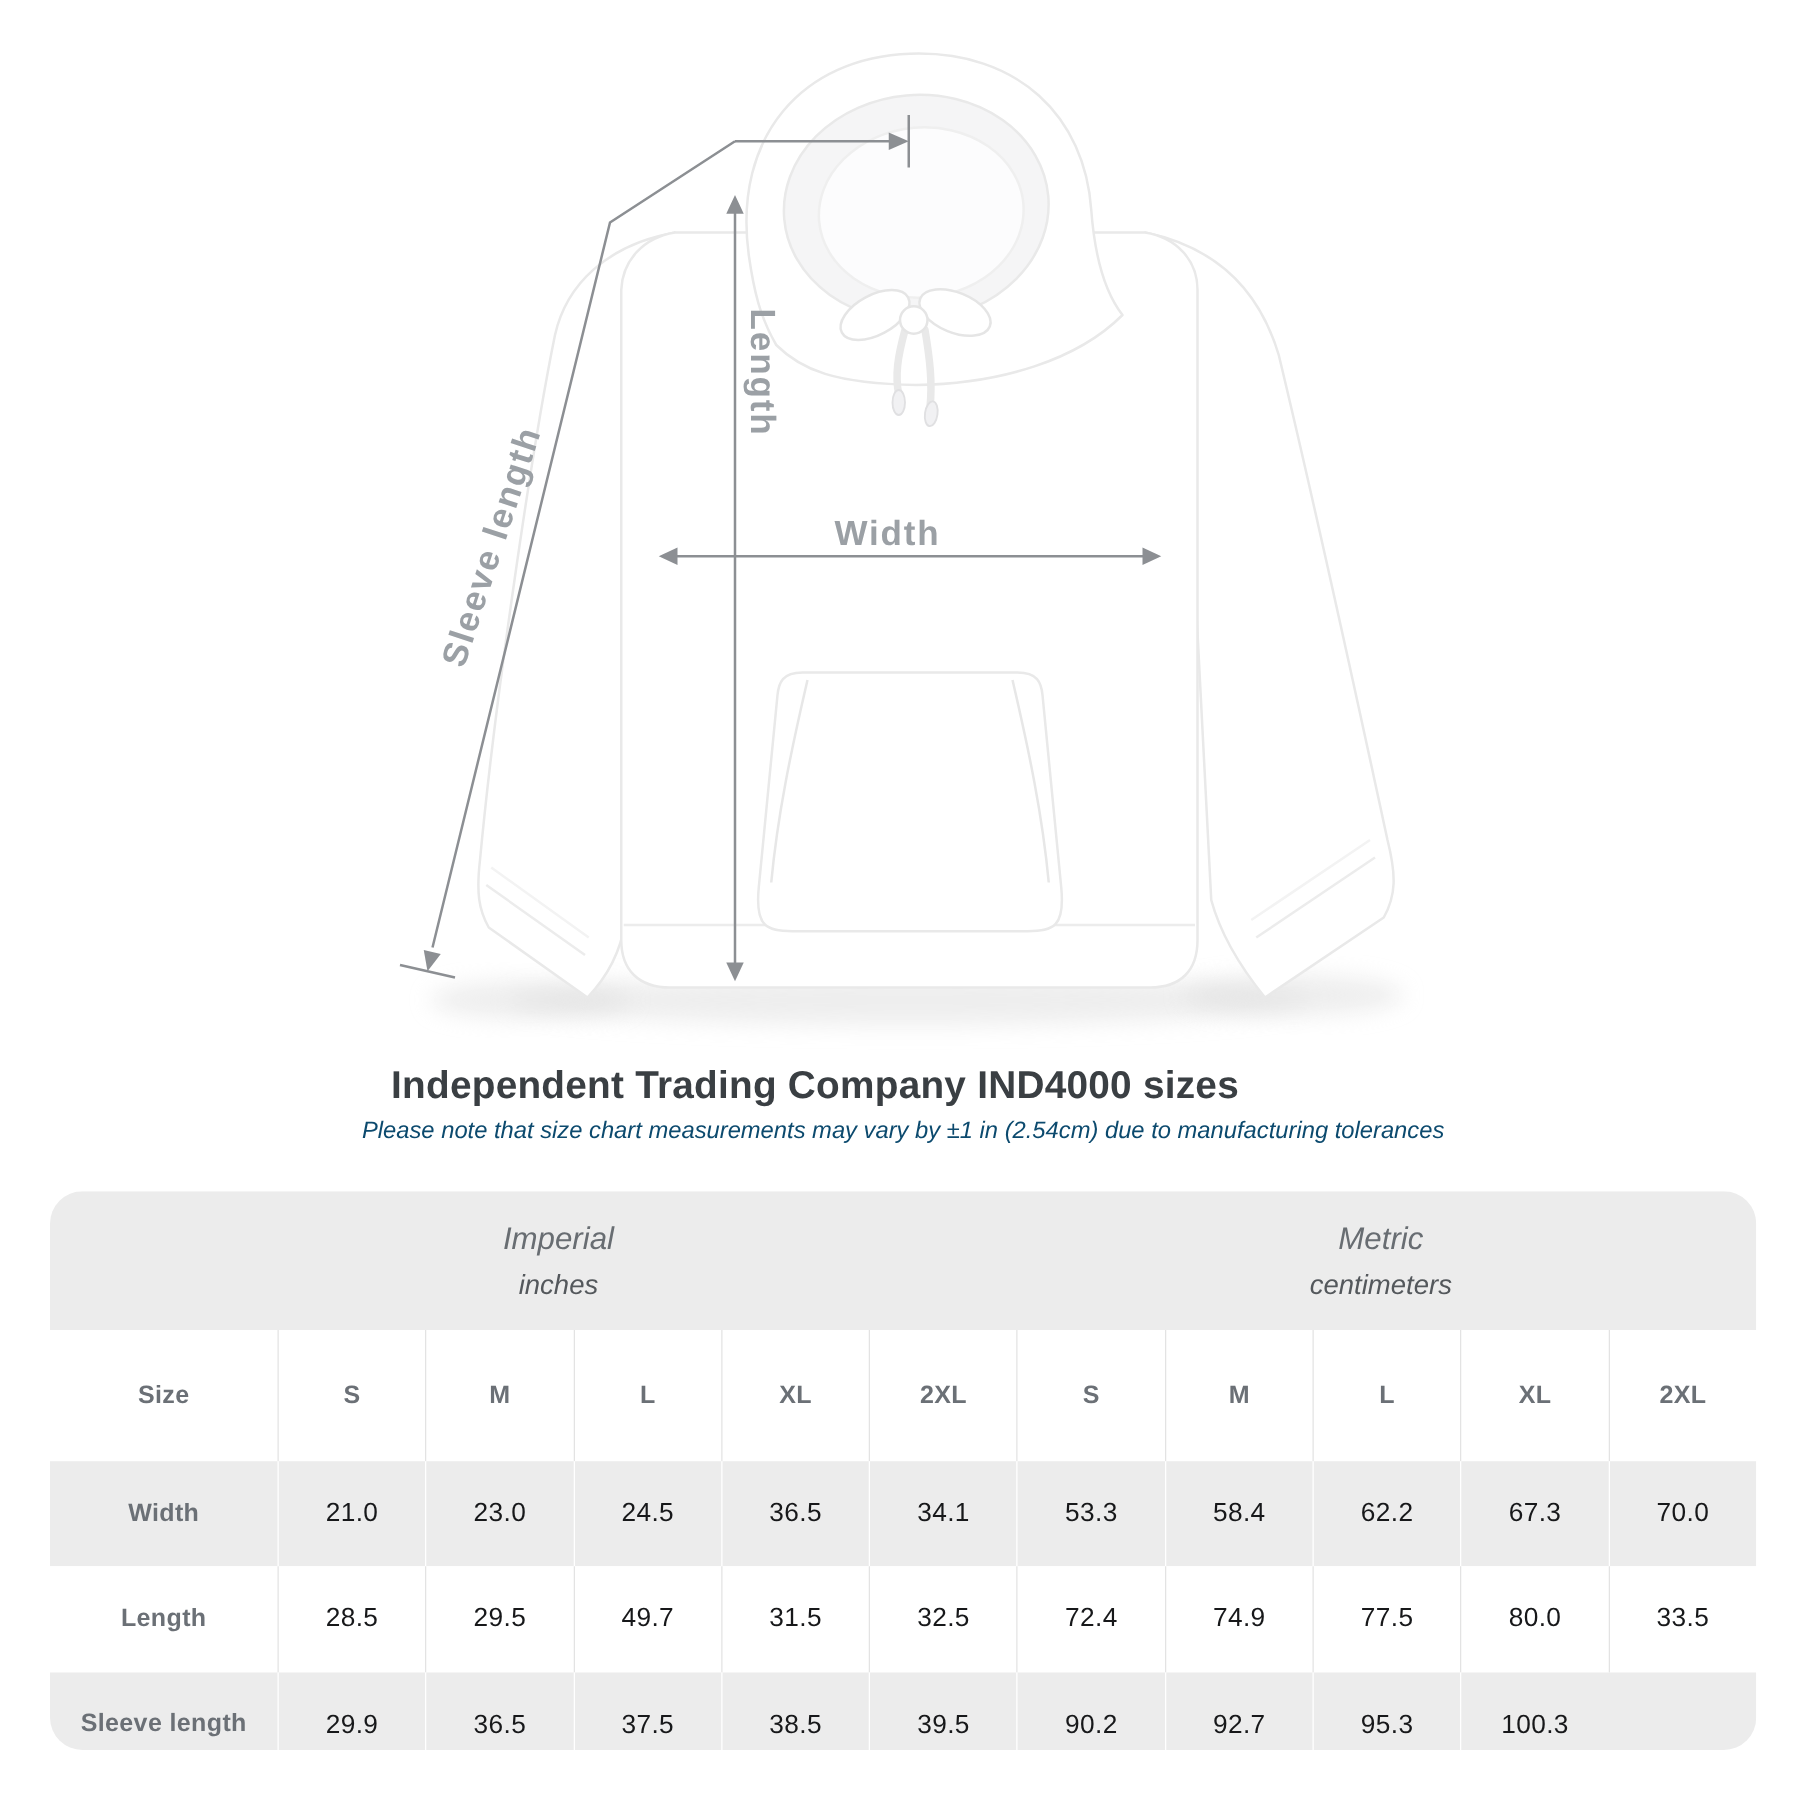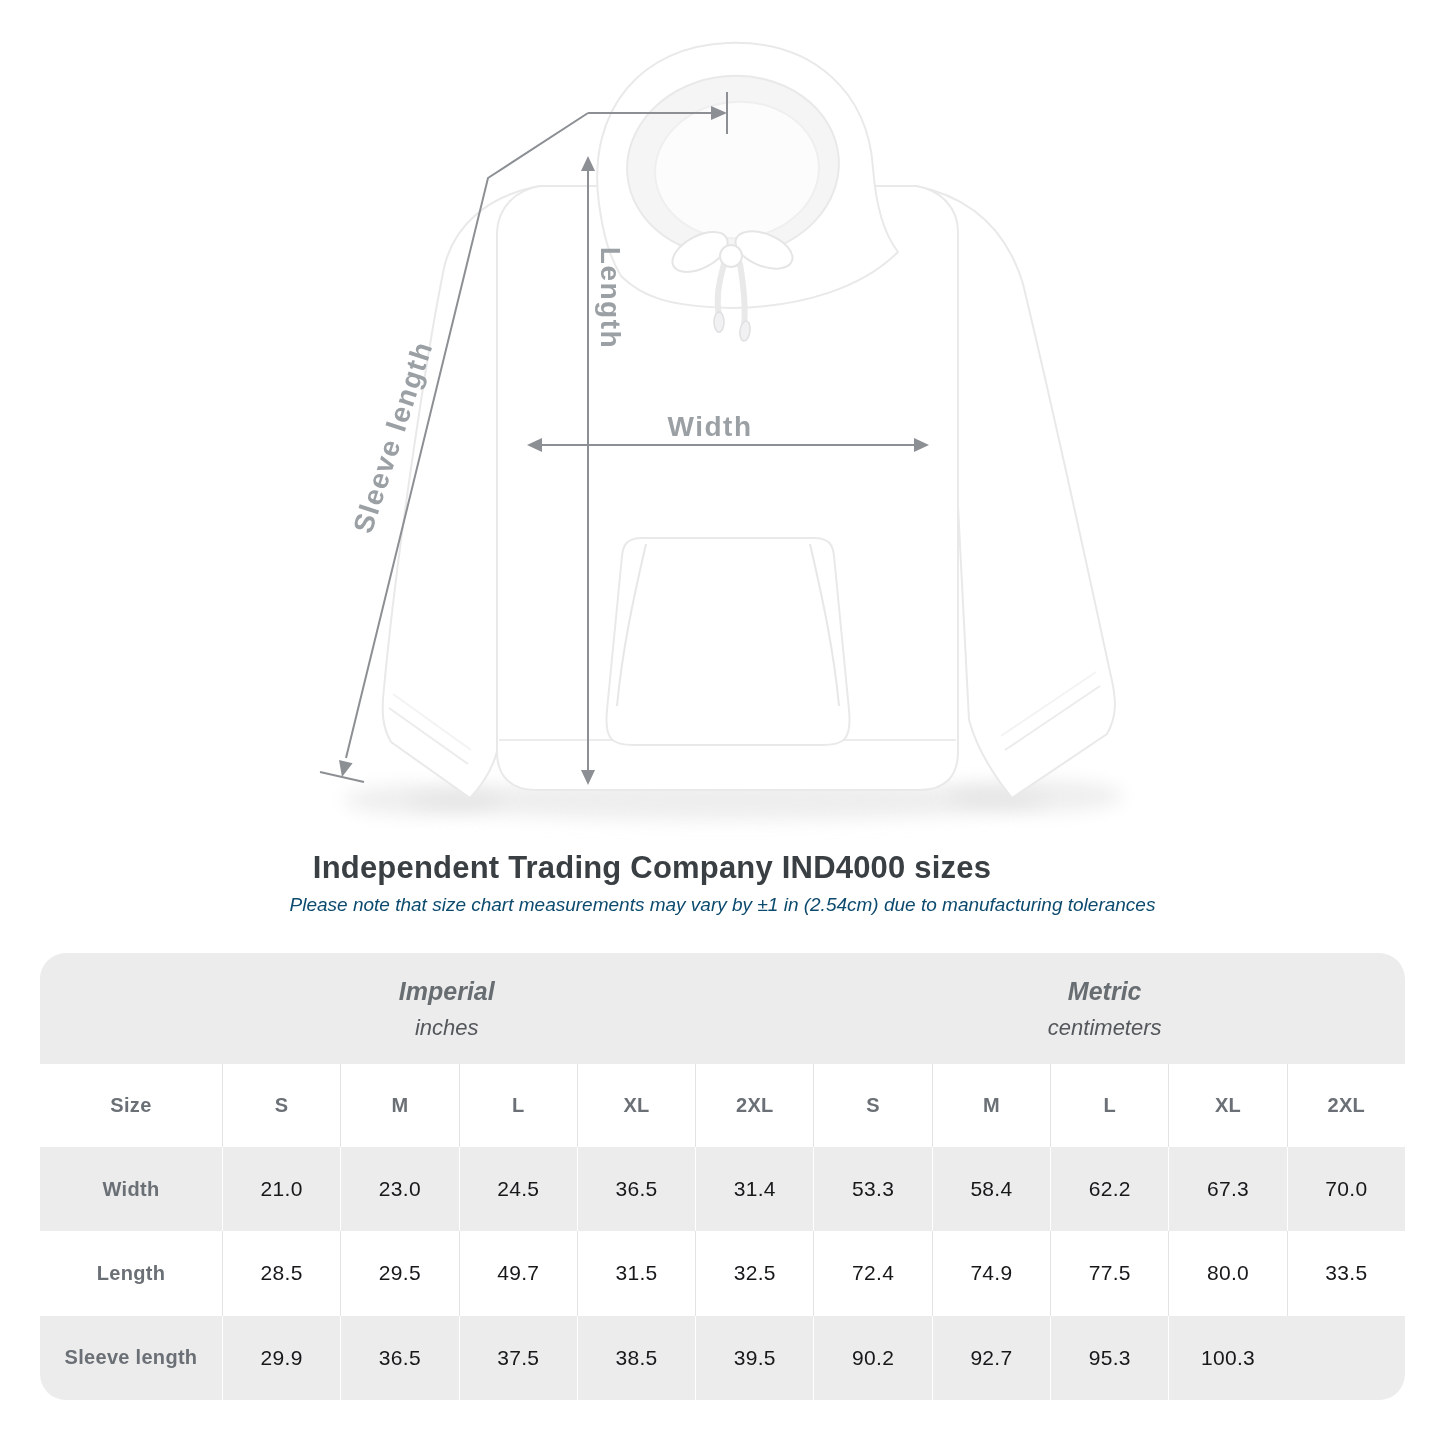--- a/index.html
+++ b/index.html
@@ -23,27 +23,27 @@
   
   .size-table{
     position:absolute;left:40px;top:953px;width:1365px;height:447px;
     border-radius:26px;overflow:hidden;display:flex;flex-direction:column;
   }
   .band{position:relative;height:111px;background:#ececec;flex:none;}
   .unit-group{
     position:absolute;top:50%;transform:translate(-50%,-50%);
     text-align:center;white-space:nowrap;
   }
-  .unit-group .u-name{font-size:25px;font-weight:bold;font-style:italic;color:#686d72;}
+  .unit-group .u-name{font-size:25px;font-weight:normal;font-style:italic;color:#686d72;}
   .unit-group .u-sub{font-size:22px;font-style:italic;color:#54585c;margin-top:9px;}
   .trow{
     display:grid;grid-template-columns:13.33% repeat(10,1fr);
     flex:none;
   }
-  .trow.r-head{height:83px;background:#ffffff;}
+  .trow.r-head{height:105px;background:#ffffff;}
   .trow.r-data{height:84.33px;}
   .trow.gray{background:#ececec;}
   .trow.white{background:#ffffff;}
   .cell{
     display:flex;align-items:center;justify-content:center;
     font-size:21px;color:#17181a;letter-spacing:0.3px;
   }
   .trow.white > .cell + .cell, .trow.r-head > .cell + .cell{border-left:1px solid #e3e3e3;}
   .trow.gray  > .cell + .cell{border-left:1px solid #ffffff;}
   .cell.hd{font-weight:bold;color:#6b7076;font-size:20px;}
@@ -160,21 +160,21 @@
     <div class="cell hd">XL</div>
     <div class="cell hd">2XL</div>
   </div>
 
   <div class="trow r-data gray">
     <div class="cell hd">Width</div>
     <div class="cell">21.0</div>
     <div class="cell">23.0</div>
     <div class="cell">24.5</div>
     <div class="cell">36.5</div>
-    <div class="cell">31.4</div>
+    <div class="cell">34.1</div>
     <div class="cell">53.3</div>
     <div class="cell">58.4</div>
     <div class="cell">62.2</div>
     <div class="cell">67.3</div>
     <div class="cell">70.0</div>
   </div>
 
   <div class="trow r-data white">
     <div class="cell hd">Length</div>
     <div class="cell">28.5</div>

